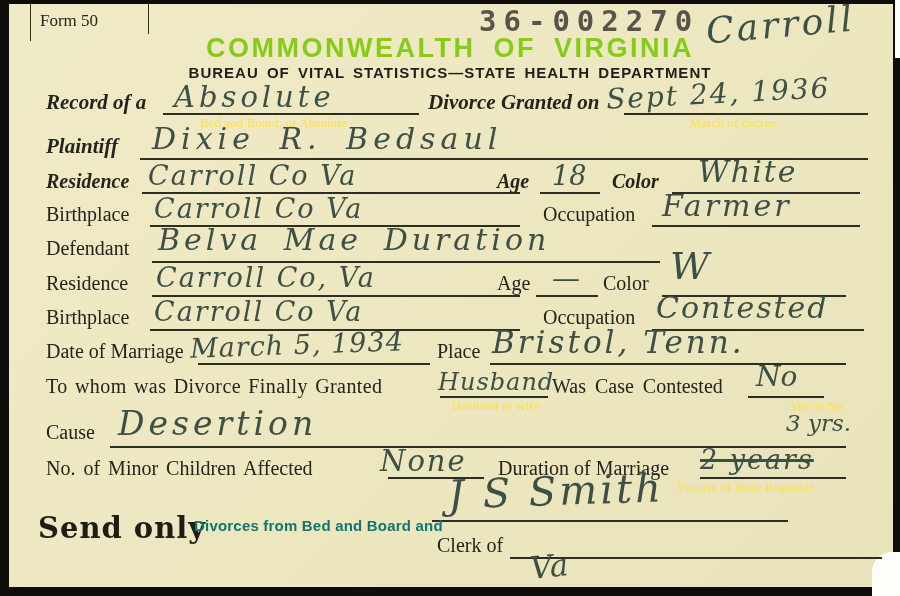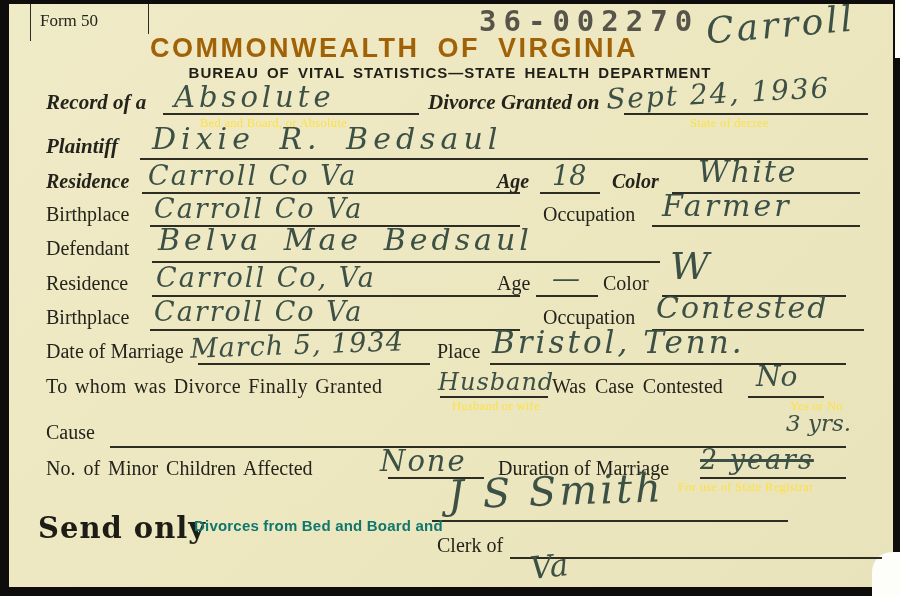--- a/index.html
+++ b/index.html
@@ -13,22 +13,22 @@
   .layer{position:absolute;inset:0;}
   .abs{position:absolute;white-space:nowrap;}
   .print{font-family:"Liberation Serif",serif;color:#24231c;}
   .bi{font-weight:bold;font-style:italic;}
   .hw{font-family:"DejaVu Serif",serif;font-style:italic;color:#3c5046;}
   .rule{position:absolute;height:0;border-top:2px solid #2e2d23;}
   .vline{position:absolute;width:0;border-left:1.5px solid #2e2d23;}
   .cap{font-family:"Liberation Serif",serif;font-size:12.5px;color:#fde047;letter-spacing:.3px;}
   .stamp{font-family:"DejaVu Sans Mono",monospace;color:#47463f;font-size:29px;
          letter-spacing:7px;font-weight:bold;opacity:.9;}
-  .title{font-family:"Liberation Sans",sans-serif;font-weight:bold;color:#a16207;
-         font-size:27px;letter-spacing:2.5px;word-spacing:8px;}
+  .title{font-family:"Liberation Sans",sans-serif;font-weight:bold;color:#84cc16;
+         font-size:27px;letter-spacing:2.5px;word-spacing:8px;text-align:center;}
   .subtitle{font-family:"Liberation Sans",sans-serif;font-weight:bold;color:#1f1e18;
             font-size:15px;letter-spacing:1px;word-spacing:3px;text-align:center;}
   .sendonly{font-family:"DejaVu Serif",serif;font-weight:bold;font-size:29px;color:#1d1c15;
             letter-spacing:1px;transform:scaleY(1.05);}
   .sendlines{font-family:"Liberation Sans",sans-serif;font-weight:bold;font-size:15px;
              line-height:19px;color:#0f766e;letter-spacing:.2px;}
   .struck{text-decoration:line-through;text-decoration-thickness:2.5px;text-align:right;}
 </style>
 </head>
 <body>
@@ -49,21 +49,21 @@
   <div class="abs title" style="left:150px;top:33px;width:600px;">COMMONWEALTH OF VIRGINIA</div>
   <div class="abs subtitle" style="left:100px;top:64px;width:700px;">BUREAU OF VITAL STATISTICS—STATE HEALTH DEPARTMENT</div>
 
   <span class="abs print bi" style="left:46px;top:90px;font-size:21px;">Record of a</span>
   <div class="rule" style="left:163px;top:113px;width:256px;"></div>
   <span class="abs hw" style="left:174px;top:80px;font-size:29px;letter-spacing:4px;">Absolute</span>
   <span class="abs cap" style="left:200px;top:116px;">Bed and Board, or Absolute</span>
   <span class="abs print bi" style="left:428px;top:90px;font-size:21px;">Divorce Granted on</span>
   <div class="rule" style="left:624px;top:113px;width:244px;"></div>
   <span class="abs hw" style="left:606px;top:77px;font-size:28px;letter-spacing:2px;transform:rotate(-3deg);">Sept 24, 1936</span>
-  <span class="abs cap" style="left:690px;top:116px;">State of decree</span>
+  <span class="abs cap" style="left:690px;top:116px;">March of decree</span>
 
   <span class="abs print bi" style="left:46px;top:134px;font-size:21px;">Plaintiff</span>
   <div class="rule" style="left:140px;top:158px;width:728px;"></div>
   <span class="abs hw" style="left:152px;top:121px;font-size:30px;letter-spacing:5px;word-spacing:10px;">Dixie R. Bedsaul</span>
 
   <span class="abs print bi" style="left:46px;top:170px;font-size:20px;">Residence</span>
   <div class="rule" style="left:142px;top:192px;width:378px;"></div>
   <span class="abs hw" style="left:148px;top:160px;font-size:27px;letter-spacing:2px;">Carroll Co Va</span>
   <span class="abs print bi" style="left:497px;top:170px;font-size:20px;">Age</span>
   <div class="rule" style="left:540px;top:192px;width:60px;"></div>
@@ -74,21 +74,21 @@
 
   <span class="abs print" style="left:46px;top:203px;font-size:20px;">Birthplace</span>
   <div class="rule" style="left:150px;top:225px;width:370px;"></div>
   <span class="abs hw" style="left:154px;top:193px;font-size:27px;letter-spacing:2px;">Carroll Co Va</span>
   <span class="abs print" style="left:543px;top:203px;font-size:20px;">Occupation</span>
   <div class="rule" style="left:652px;top:225px;width:208px;"></div>
   <span class="abs hw" style="left:662px;top:188px;font-size:30px;letter-spacing:3px;">Farmer</span>
 
   <span class="abs print" style="left:46px;top:237px;font-size:20px;">Defendant</span>
   <div class="rule" style="left:152px;top:261px;width:508px;"></div>
-  <span class="abs hw" style="left:158px;top:222px;font-size:30px;letter-spacing:4px;word-spacing:8px;">Belva Mae Bedsaul</span>
+  <span class="abs hw" style="left:158px;top:222px;font-size:30px;letter-spacing:4px;word-spacing:8px;">Belva Mae Duration</span>
 
   <span class="abs print" style="left:46px;top:272px;font-size:20px;">Residence</span>
   <div class="rule" style="left:152px;top:295px;width:368px;"></div>
   <span class="abs hw" style="left:156px;top:262px;font-size:27px;letter-spacing:2px;">Carroll Co, Va</span>
   <span class="abs print" style="left:497px;top:272px;font-size:20px;">Age</span>
   <div class="rule" style="left:536px;top:295px;width:62px;"></div>
   <span class="abs hw" style="left:552px;top:262px;font-size:28px;">—</span>
   <span class="abs print" style="left:603px;top:272px;font-size:20px;">Color</span>
   <div class="rule" style="left:662px;top:295px;width:184px;"></div>
   <span class="abs hw" style="left:670px;top:244px;font-size:38px;">W</span>
@@ -111,20 +111,21 @@
   <div class="rule" style="left:440px;top:396px;width:108px;"></div>
   <span class="abs hw" style="left:438px;top:368px;font-size:24px;letter-spacing:1px;">Husband</span>
   <span class="abs cap" style="left:452px;top:399px;">Husband or wife</span>
   <span class="abs print" style="left:552px;top:375px;font-size:20px;word-spacing:4px;">Was Case Contested</span>
   <div class="rule" style="left:748px;top:396px;width:76px;"></div>
   <span class="abs hw" style="left:756px;top:360px;font-size:28px;">No</span>
   <span class="abs cap" style="left:790px;top:399px;">Yes or No</span>
 
   <span class="abs print" style="left:46px;top:421px;font-size:20px;">Cause</span>
   <div class="rule" style="left:110px;top:446px;width:736px;"></div>
+  <span class="abs hw" style="left:118px;top:404px;font-size:33px;letter-spacing:4px;">Desertion</span>
   <span class="abs hw" style="left:786px;top:410px;font-size:23px;">3 yrs.</span>
 
   <span class="abs print" style="left:46px;top:457px;font-size:20px;word-spacing:3px;">No. of Minor Children Affected</span>
   <div class="rule" style="left:388px;top:477px;width:96px;"></div>
   <span class="abs hw" style="left:380px;top:444px;font-size:29px;letter-spacing:2px;">None</span>
   <span class="abs print" style="left:498px;top:457px;font-size:20px;">Duration of Marriage</span>
   <div class="rule" style="left:700px;top:477px;width:146px;"></div>
   <span class="abs hw struck" style="left:700px;top:444px;font-size:27px;letter-spacing:2px;">2 years</span>
   <span class="abs cap" style="left:678px;top:480px;">For use of State Registrar</span>
 

